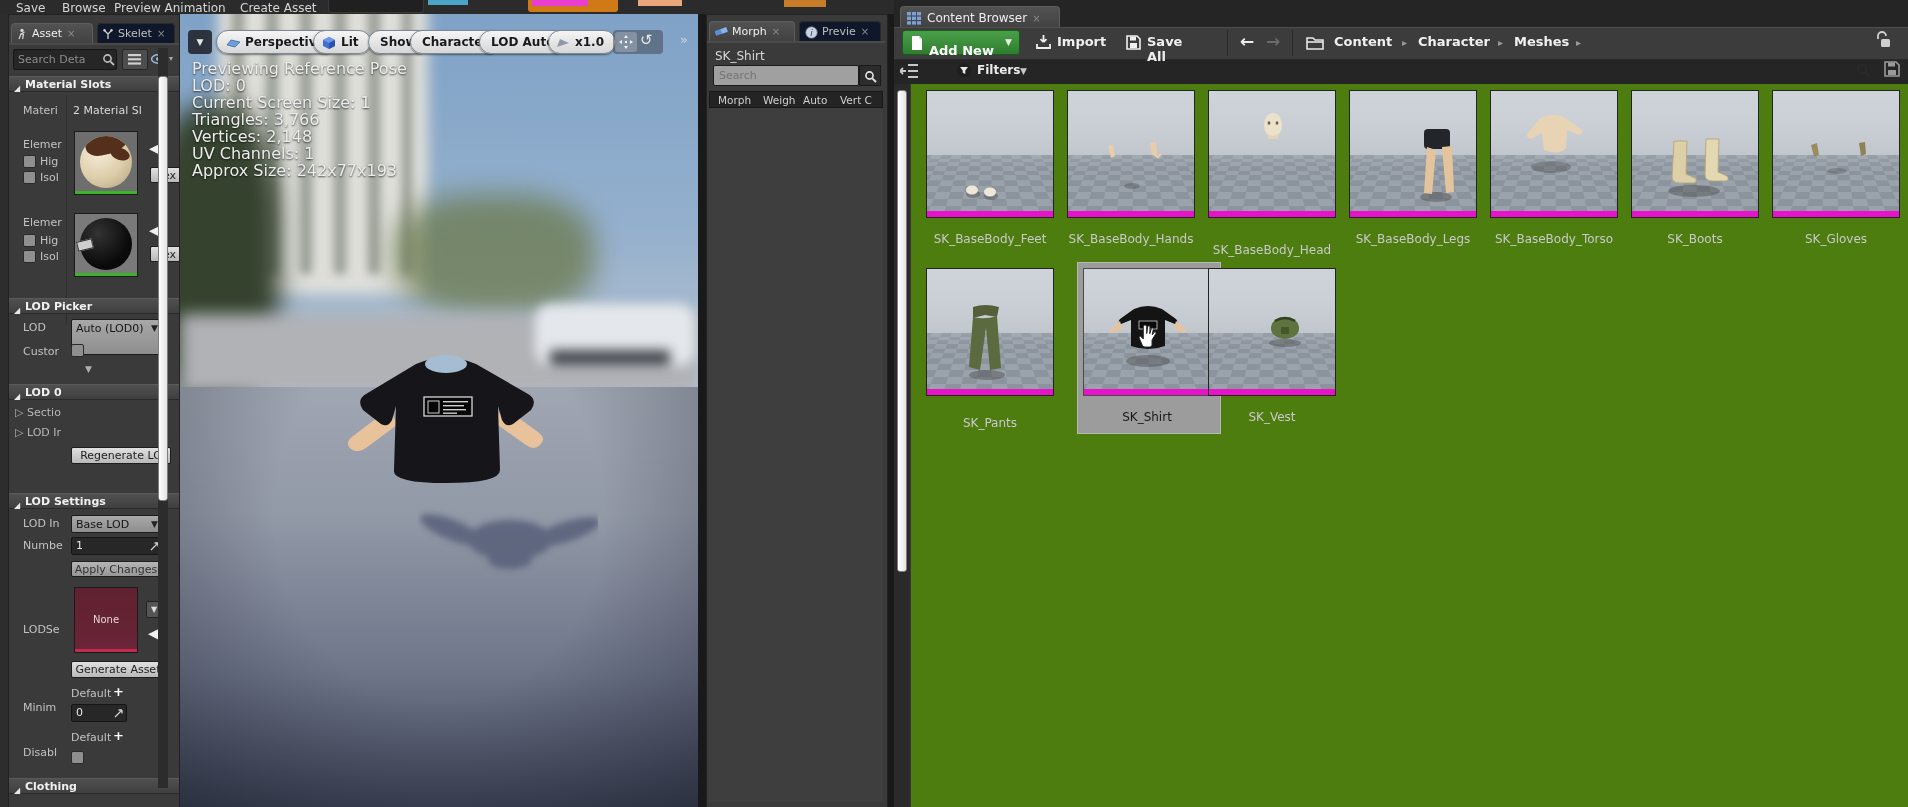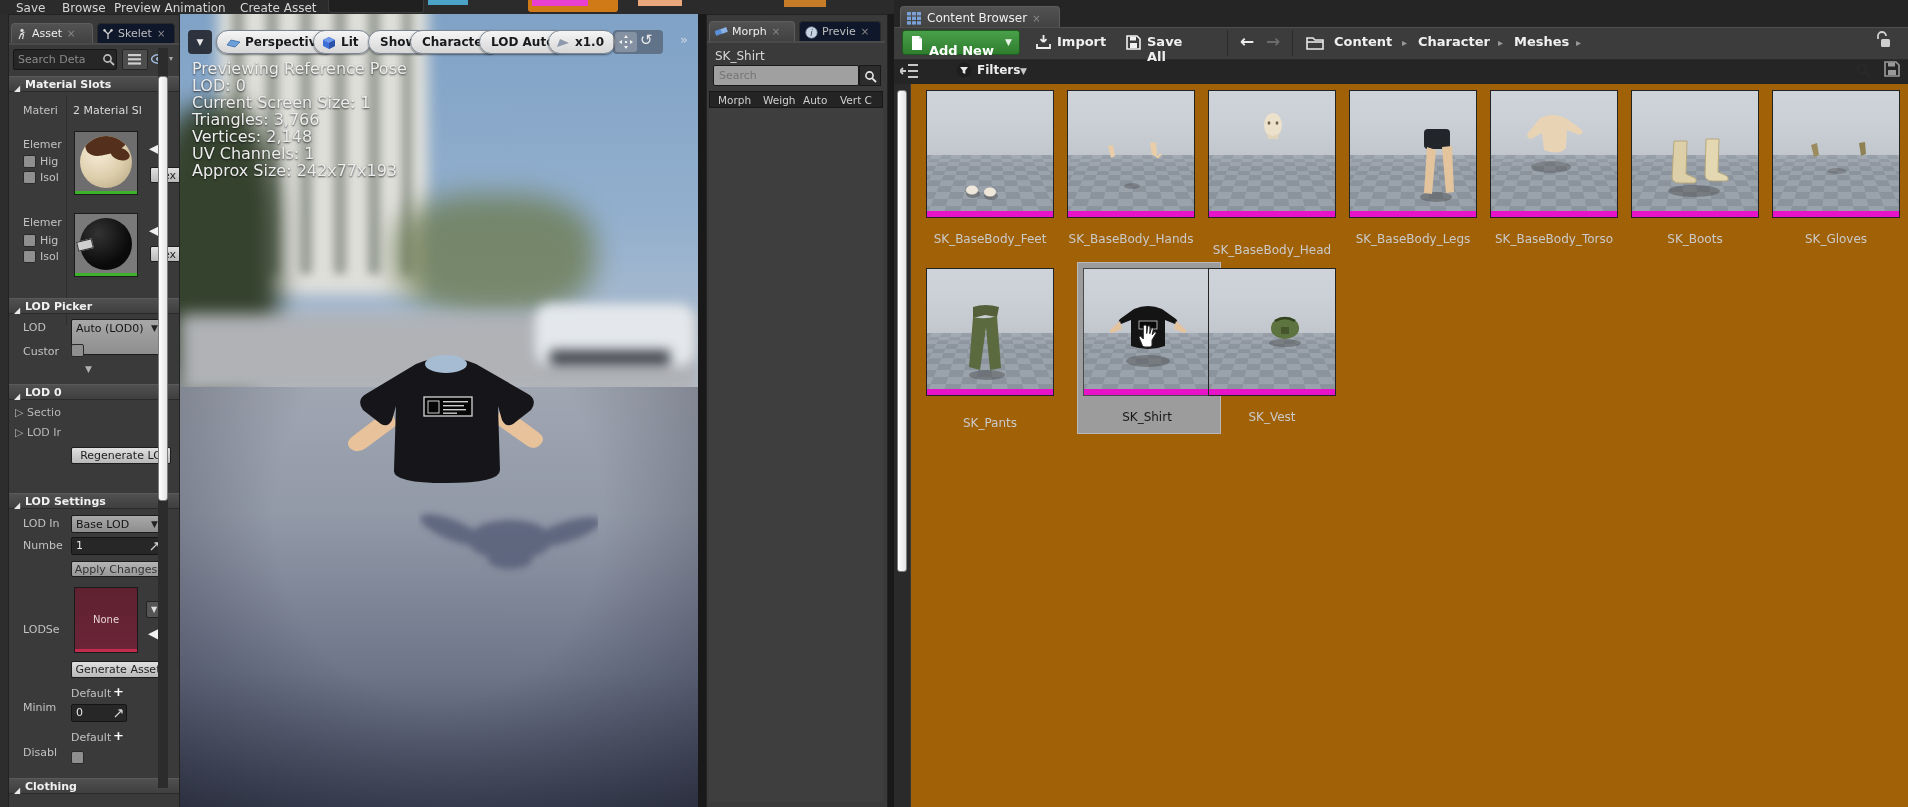--- a/index.html
+++ b/index.html
@@ -404,21 +404,21 @@
     </svg>
   <svg class="r" style="left:990px;top:61px;" width="16" height="16" viewBox="0 0 16 16">
       <path d="M1 1 H12 L15 4 V15 H1 Z" fill="none" stroke="#9a9a9a" stroke-width="1.6"></path>
       <rect x="4" y="9" width="8" height="5" fill="#9a9a9a"></rect>
       <rect x="4" y="1.5" width="7" height="4" fill="#9a9a9a"></rect>
     </svg>
 
   <div class="r" style="left:0;top:84px;width:16px;height:723px;background:#2a2a2a;border-right:1px solid #383838;"></div>
   <div class="r whitebar" style="left:3px;top:90px;width:10px;height:482px;"></div>
 
-  <div class="r" style="left:17px;top:84px;width:997px;height:723px;background:#a16207;">
+  <div class="r" style="left:17px;top:84px;width:997px;height:723px;background:#4d7c0f;">
 
     <div class="r" style="left:166px;top:178px;width:142px;height:170px;background:#9c9c9c;border:1px solid #b8b8b8;"></div>
 
     <div class="r" style="left:15px;top:6px;width:128px;">
       <div class="thumb">
           <div class="chk"></div>
           <div class="haze"></div>
         <svg class="r" style="left:0;top:0;" width="128" height="128" viewBox="0 0 128 128">
             <ellipse cx="46" cy="103" rx="7" ry="4" fill="#444" opacity=".4"></ellipse>
             <ellipse cx="64" cy="105" rx="7" ry="4" fill="#444" opacity=".4"></ellipse>

